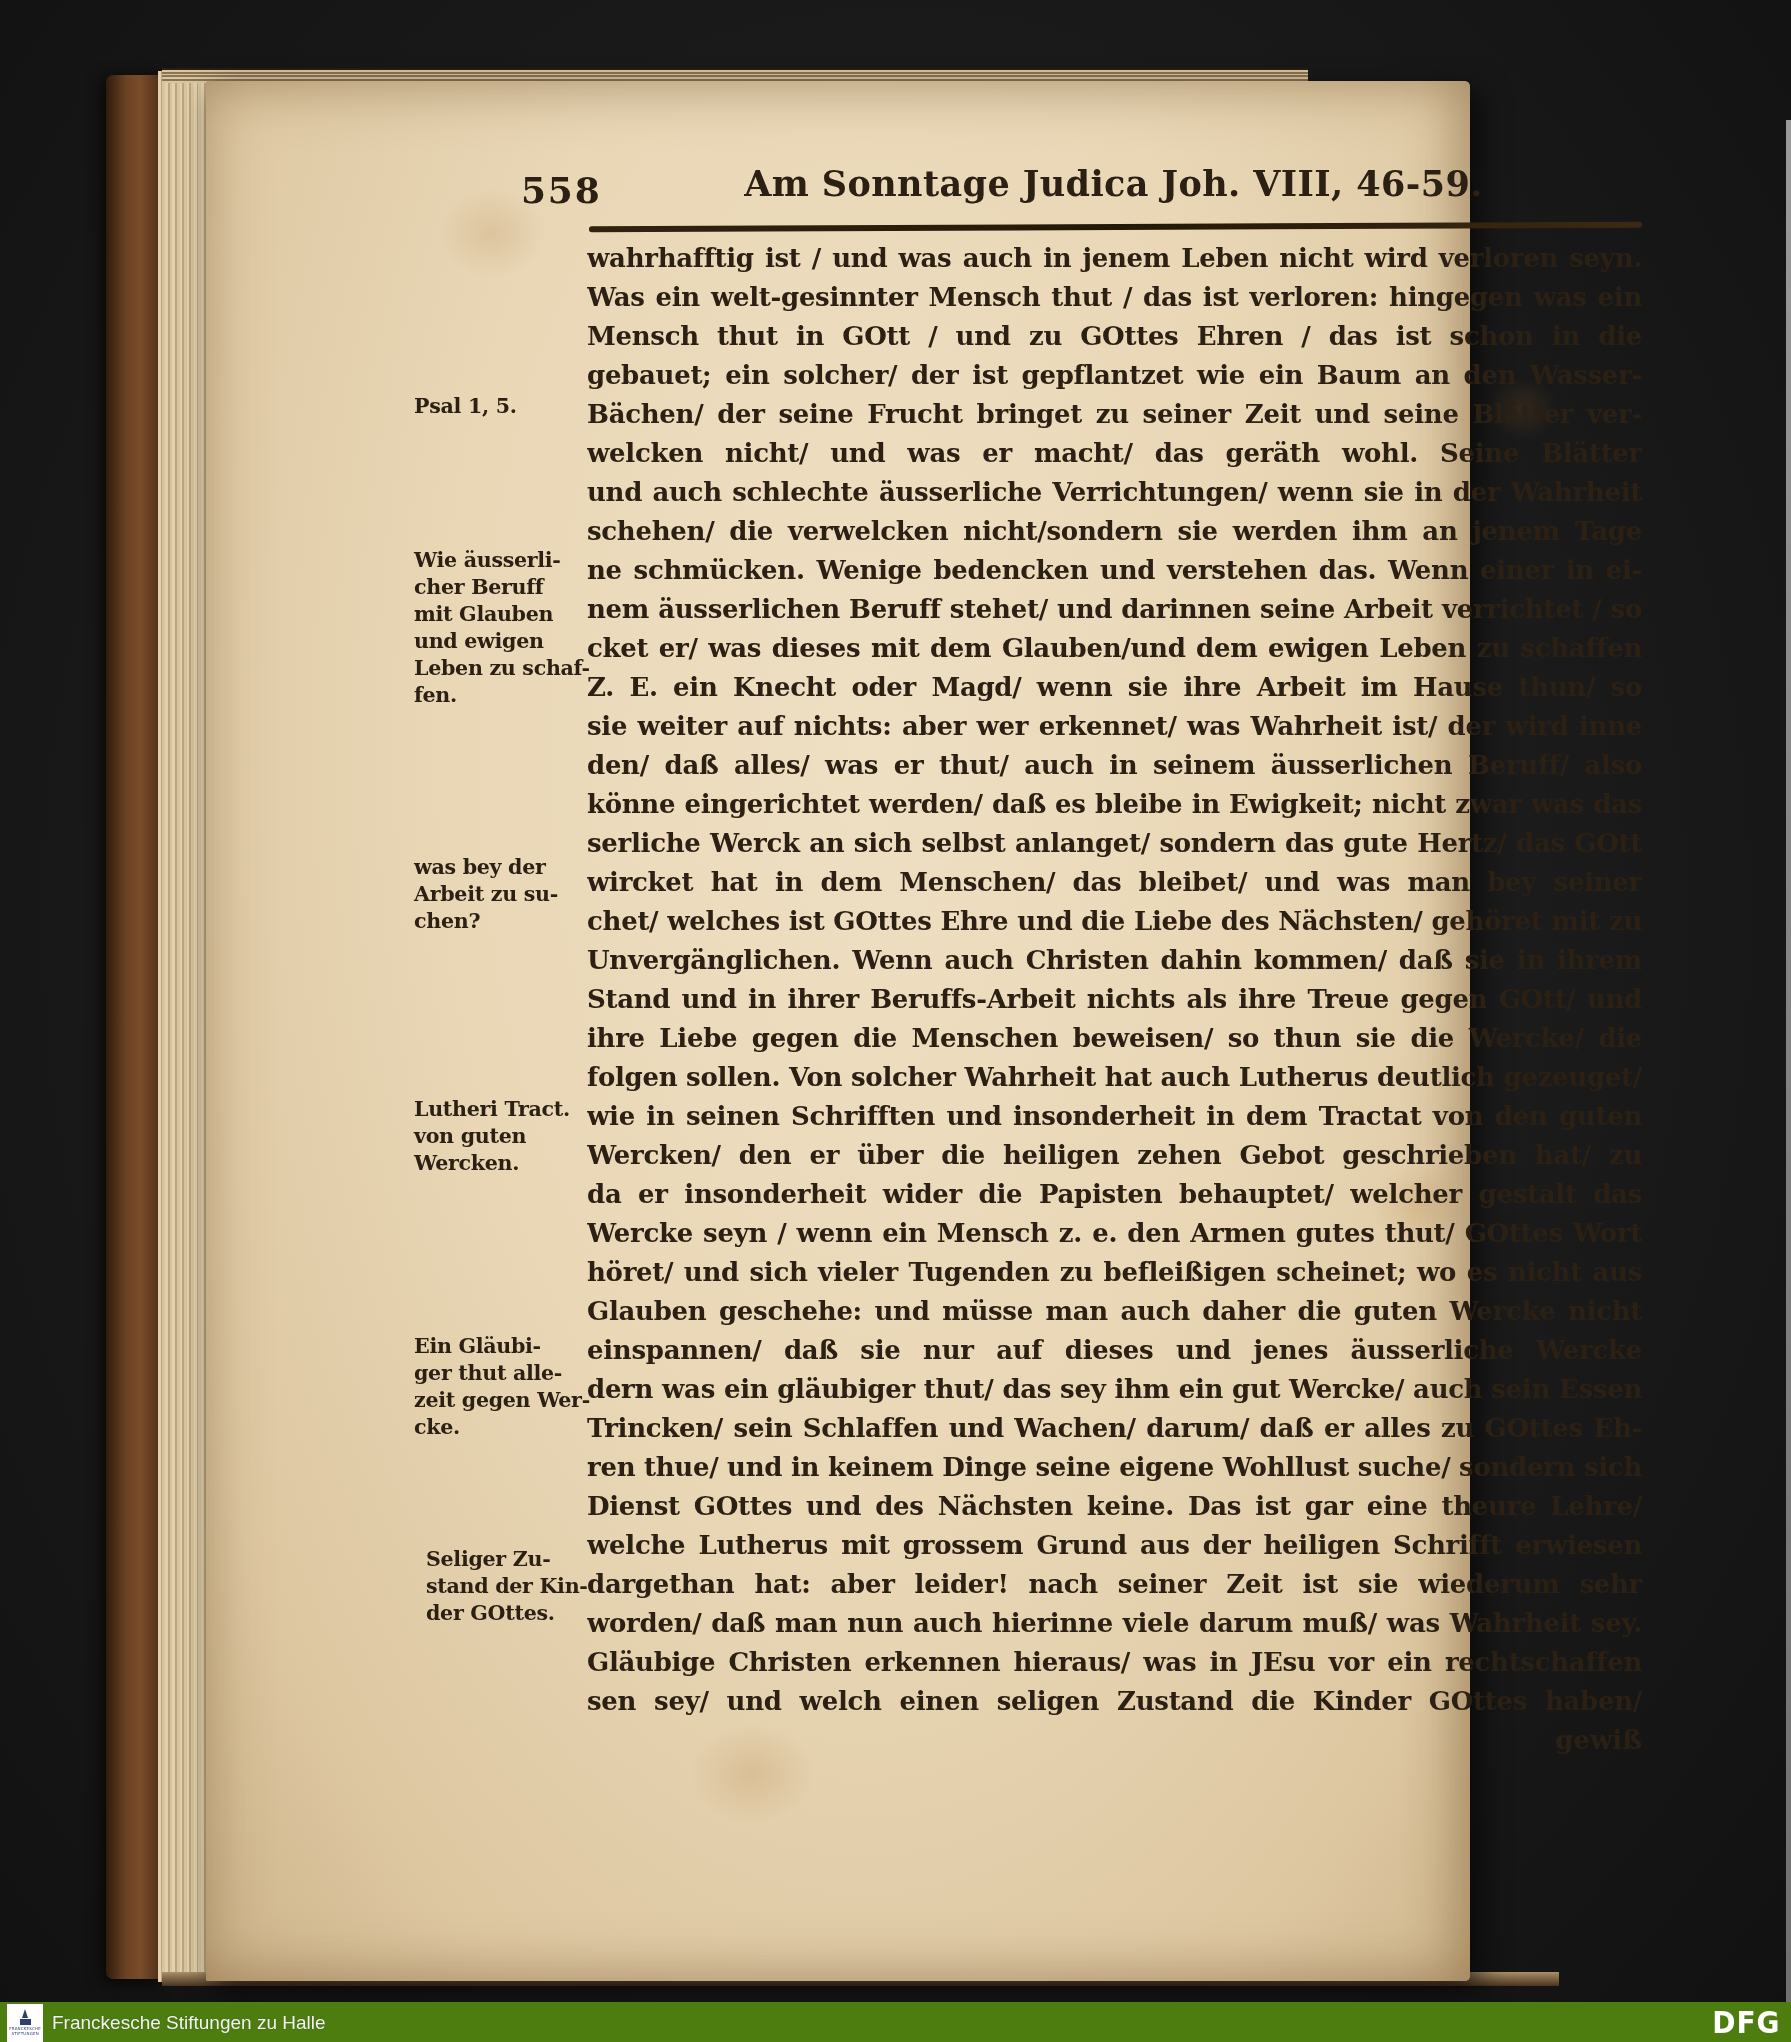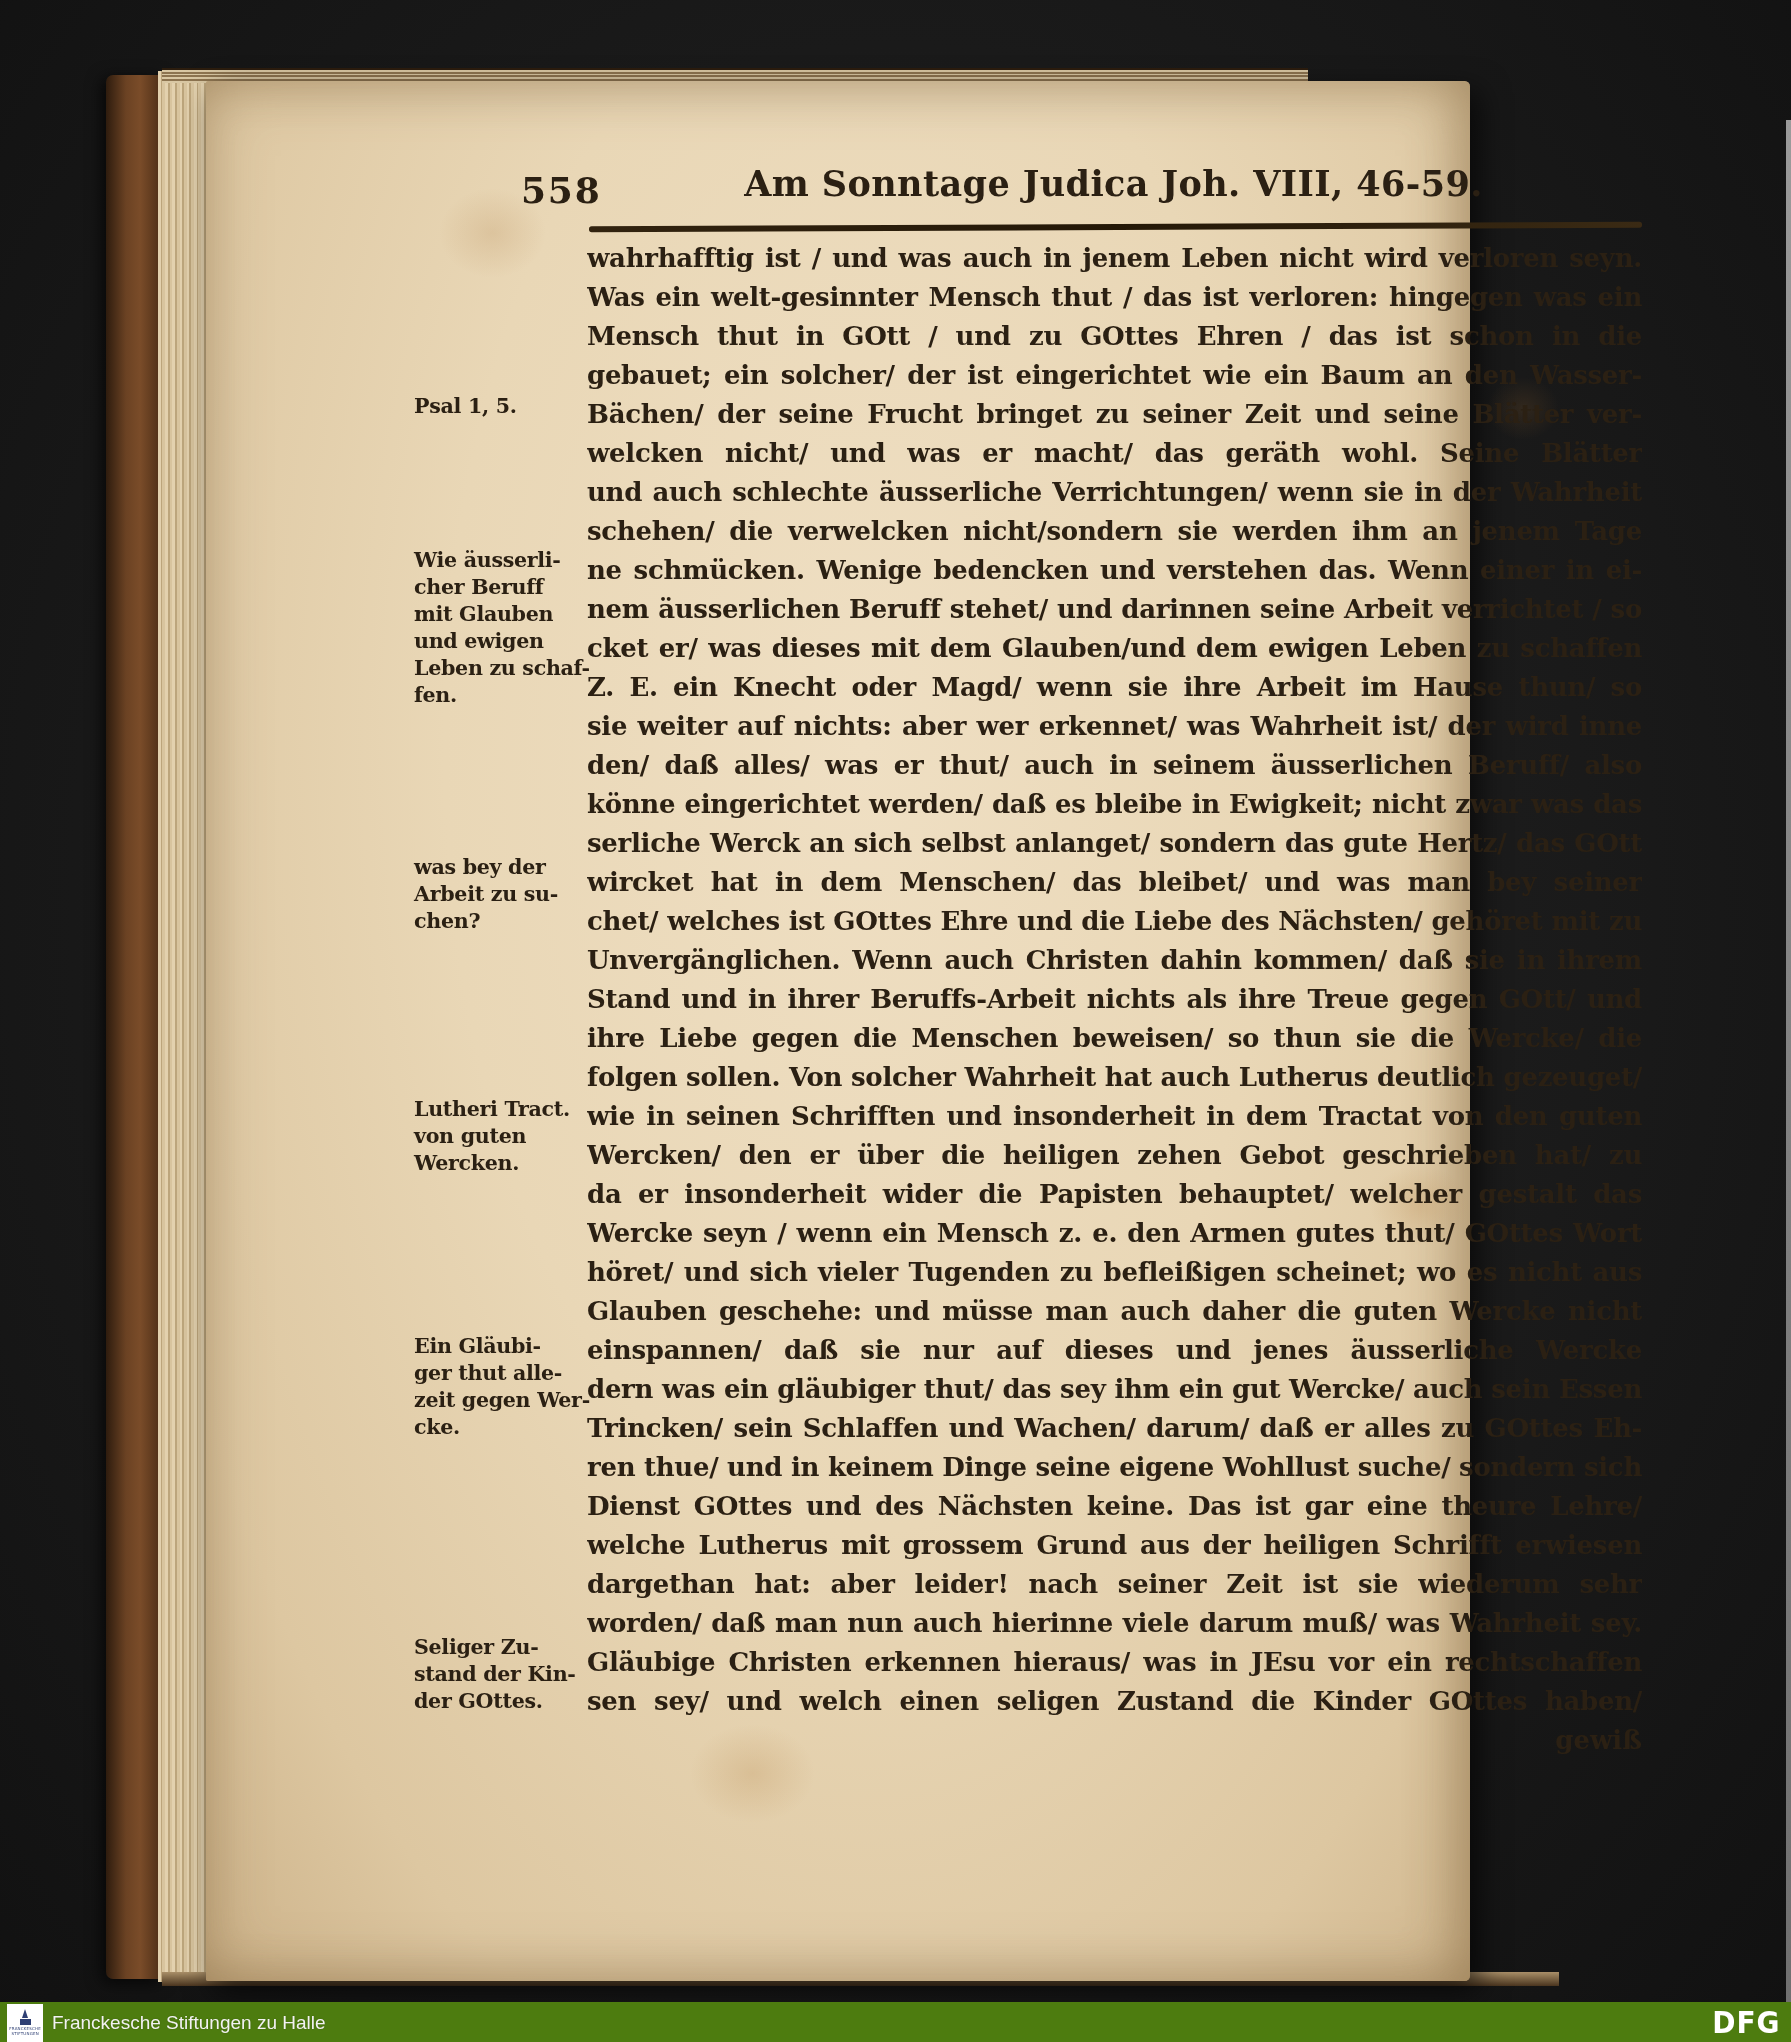--- a/index.html
+++ b/index.html
@@ -126,30 +126,30 @@
         <div class="mnote ink" style="top: 773px;">was bey der
 Arbeit zu su-
 chen?</div>
         <div class="mnote ink" style="top: 1015px;">Lutheri Tract.
 von guten
 Wercken.</div>
         <div class="mnote ink" style="top: 1252px;">Ein Gläubi-
 ger thut alle-
 zeit gegen Wer-
 cke.</div>
-        <div class="mnote ink" style="top: 1553px;">Seliger Zu-
+        <div class="mnote ink" style="top: 1465px; margin-left: 12px;">Seliger Zu-
 stand der Kin-
 der GOttes.</div>
       </div>
 
     <div class="body-text ink">
         <div class="bline">wahrhafftig ist / und was auch in jenem Leben nicht wird verloren seyn.</div>
         <div class="bline">Was ein welt-gesinnter Mensch thut / das ist verloren: hingegen was ein</div>
         <div class="bline">Mensch thut in GOtt / und zu GOttes Ehren / das ist schon in die Ewigkeit</div>
-        <div class="bline">gebauet; ein solcher/ der ist eingerichtet wie ein Baum an den Wasser-</div>
+        <div class="bline">gebauet; ein solcher/ der ist gepflantzet wie ein Baum an den Wasser-</div>
         <div class="bline">Bächen/ der seine Frucht bringet zu seiner Zeit und seine Blätter ver-</div>
         <div class="bline">welcken nicht/ und was er macht/ das geräth wohl. Seine Blätter</div>
         <div class="bline">und auch schlechte äusserliche Verrichtungen/ wenn sie in der Wahrheit ge-</div>
         <div class="bline">schehen/ die verwelcken nicht/sondern sie werden ihm an jenem Tage seine Kro-</div>
         <div class="bline">ne schmücken. Wenige bedencken und verstehen das. Wenn einer in ei-</div>
         <div class="bline">nem äusserlichen Beruff stehet/ und darinnen seine Arbeit verrichtet / so den-</div>
         <div class="bline">cket er/ was dieses mit dem Glauben/und dem ewigen Leben zu schaffen habe;</div>
         <div class="bline">Z. E. ein Knecht oder Magd/ wenn sie ihre Arbeit im Hause thun/ so dencken</div>
         <div class="bline">sie weiter auf nichts: aber wer erkennet/ was Wahrheit ist/ der wird inne wer-</div>
         <div class="bline">den/ daß alles/ was er thut/ auch in seinem äusserlichen Beruff/ also müsse und</div>

